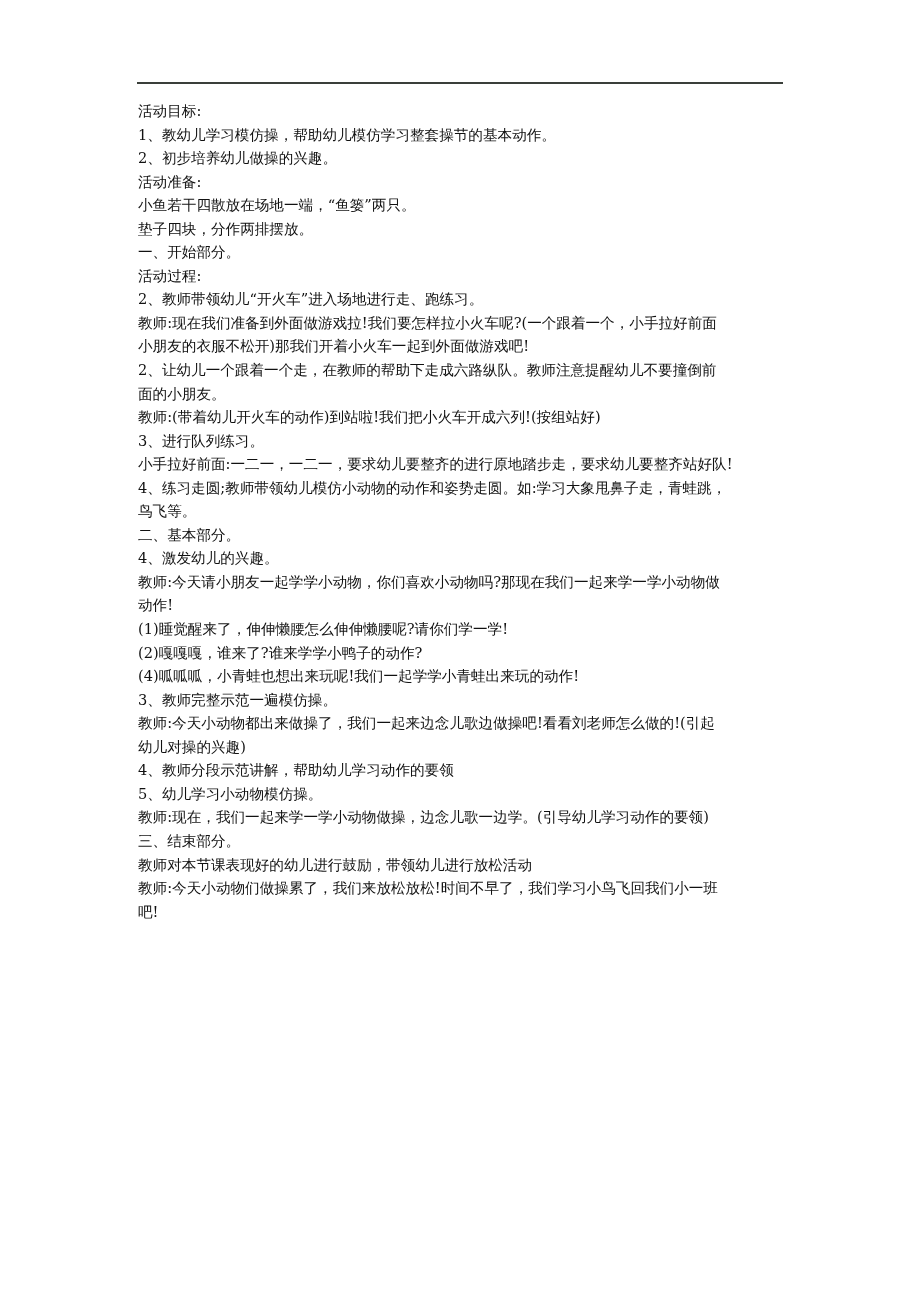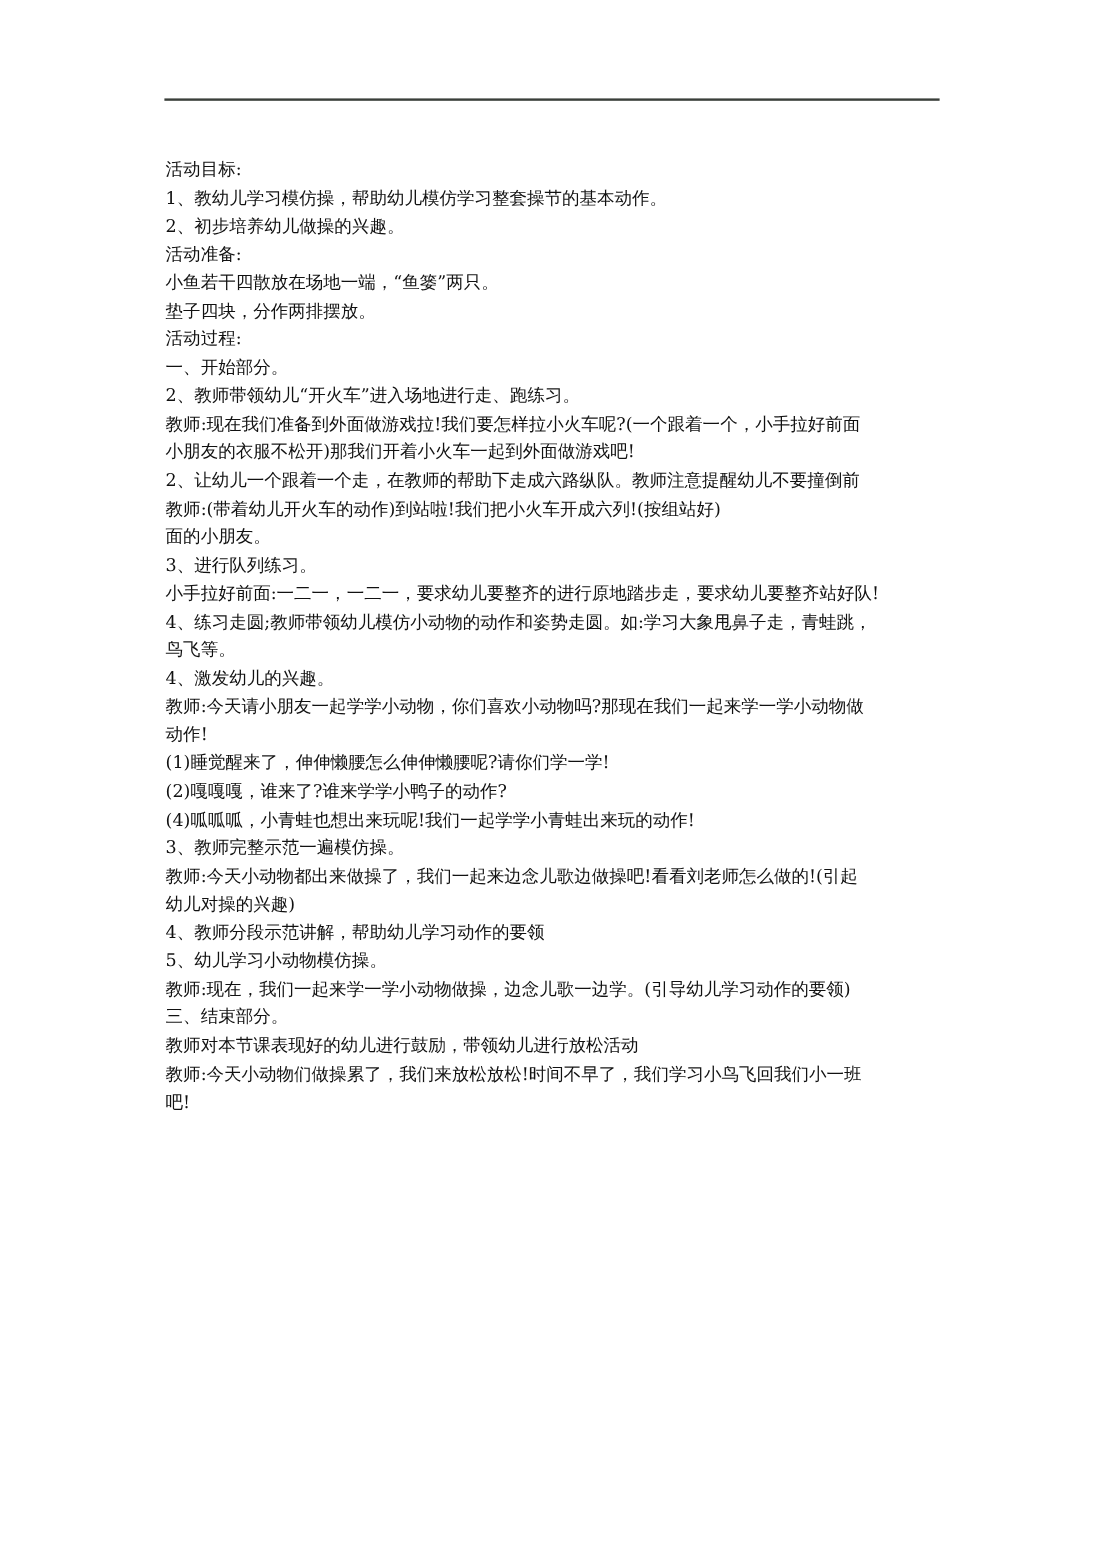--- a/index.html
+++ b/index.html
@@ -27,21 +27,21 @@
       position: absolute;
       left: 137px;
       top: 82px;
       width: 646px;
       height: 0;
       border-top: 2px solid #3a3f3a;
     }
     .content {
       position: absolute;
       left: 138px;
-      top: 130px;
+      top: 99px;
       width: 650px;
       font-size: 14.6px;
       line-height: 23.55px;
       letter-spacing: 0;
     }
     .line {
       display: block;
       white-space: pre-wrap;
       word-break: break-all;
       min-height: 23.55px;
@@ -52,32 +52,33 @@
 
 <div class="page">
   <div class="header-rule"></div>
   <div class="content">
     <span class="line">活动目标:</span>
     <span class="line">1、教幼儿学习模仿操，帮助幼儿模仿学习整套操节的基本动作。</span>
     <span class="line">2、初步培养幼儿做操的兴趣。</span>
     <span class="line">活动准备:</span>
     <span class="line">小鱼若干四散放在场地一端，“鱼篓”两只。</span>
     <span class="line">垫子四块，分作两排摆放。</span>
+    <span class="line">一、开始部分。</span>
     <span class="line">活动过程:</span>
-    <span class="line">一、开始部分。</span>
     <span class="line">2、教师带领幼儿“开火车”进入场地进行走、跑练习。</span>
     <span class="line">教师:现在我们准备到外面做游戏拉!我们要怎样拉小火车呢?(一个跟着一个，小手拉好前面</span>
     <span class="line">小朋友的衣服不松开)那我们开着小火车一起到外面做游戏吧!</span>
     <span class="line">2、让幼儿一个跟着一个走，在教师的帮助下走成六路纵队。教师注意提醒幼儿不要撞倒前</span>
+    <span class="line">面的小朋友。</span>
     <span class="line">教师:(带着幼儿开火车的动作)到站啦!我们把小火车开成六列!(按组站好)</span>
-    <span class="line">面的小朋友。</span>
     <span class="line">3、进行队列练习。</span>
     <span class="line">小手拉好前面:一二一，一二一，要求幼儿要整齐的进行原地踏步走，要求幼儿要整齐站好队!</span>
     <span class="line">4、练习走圆;教师带领幼儿模仿小动物的动作和姿势走圆。如:学习大象甩鼻子走，青蛙跳，</span>
     <span class="line">鸟飞等。</span>
+    <span class="line">二、基本部分。</span>
     <span class="line">4、激发幼儿的兴趣。</span>
     <span class="line">教师:今天请小朋友一起学学小动物，你们喜欢小动物吗?那现在我们一起来学一学小动物做</span>
     <span class="line">动作!</span>
     <span class="line">(1)睡觉醒来了，伸伸懒腰怎么伸伸懒腰呢?请你们学一学!</span>
     <span class="line">(2)嘎嘎嘎，谁来了?谁来学学小鸭子的动作?</span>
     <span class="line">(4)呱呱呱，小青蛙也想出来玩呢!我们一起学学小青蛙出来玩的动作!</span>
     <span class="line">3、教师完整示范一遍模仿操。</span>
     <span class="line">教师:今天小动物都出来做操了，我们一起来边念儿歌边做操吧!看看刘老师怎么做的!(引起</span>
     <span class="line">幼儿对操的兴趣)</span>
     <span class="line">4、教师分段示范讲解，帮助幼儿学习动作的要领</span>

